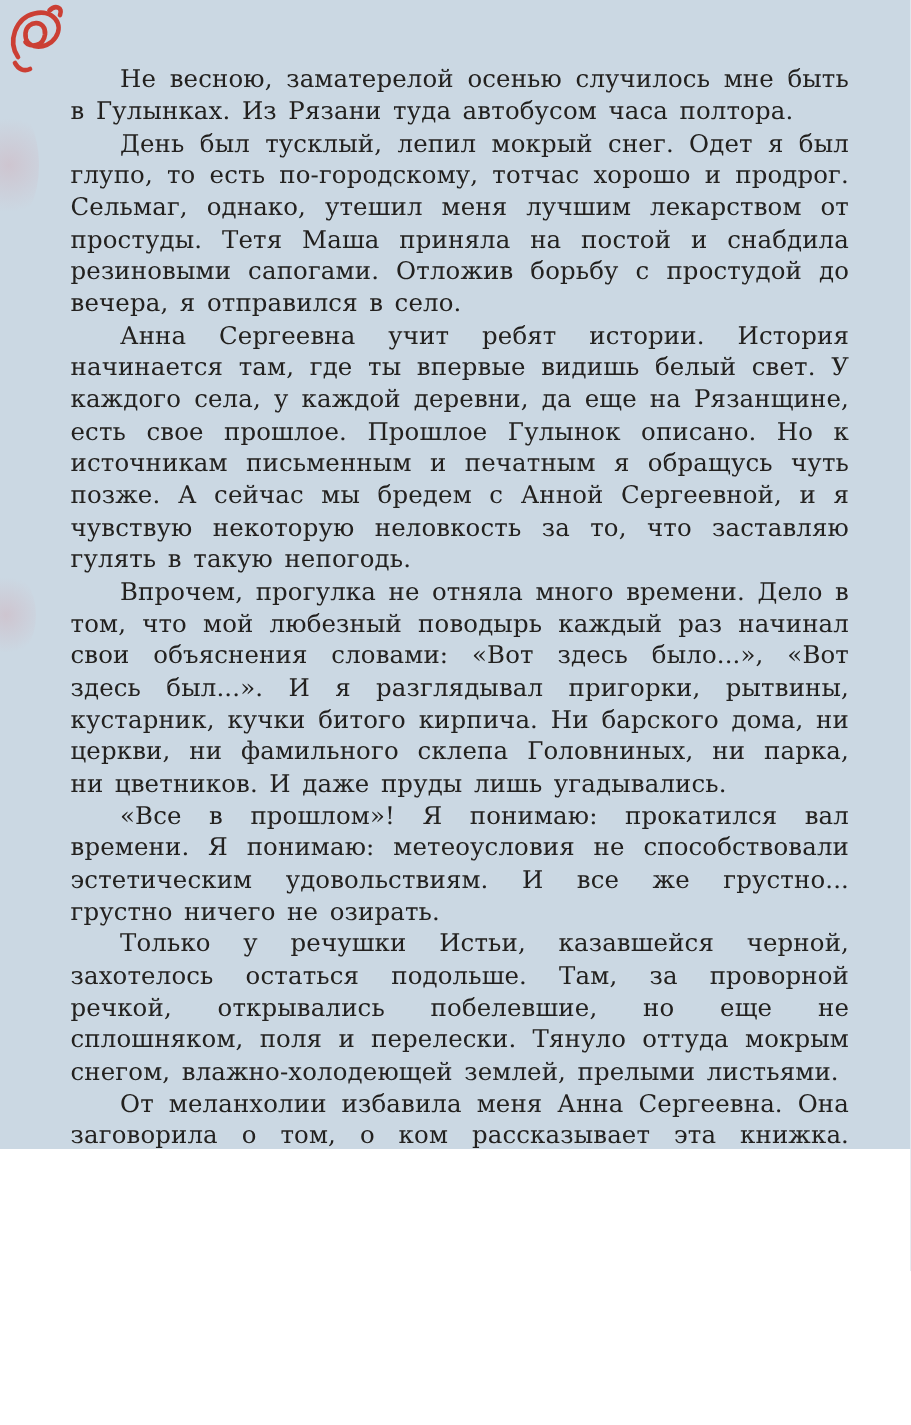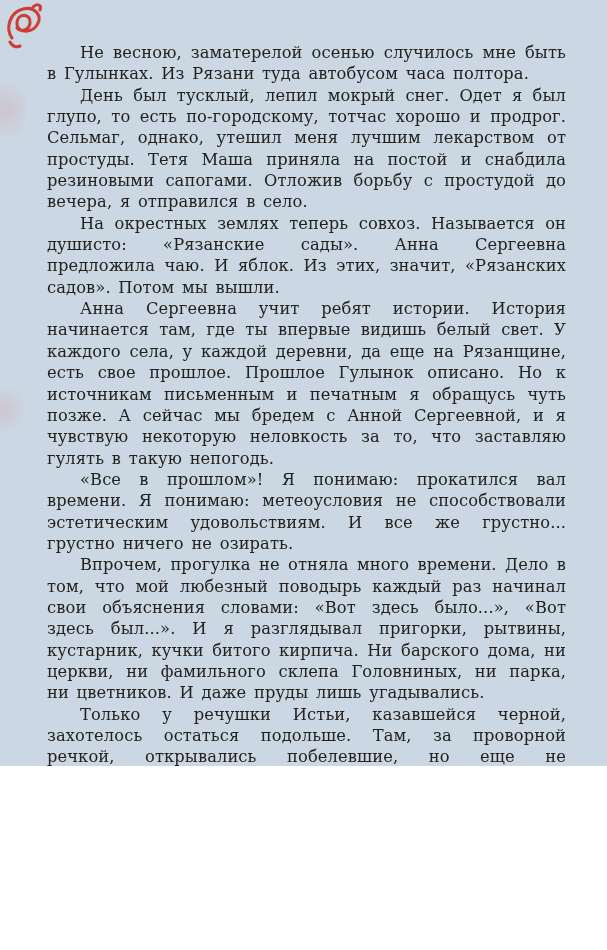--- a/index.html
+++ b/index.html
@@ -65,24 +65,23 @@
     <g fill="none" stroke="#cc3326" stroke-width="3.1" stroke-linecap="round" opacity="0.92">
       <path d="M10,36 C3,26 8,10 21,7 C33,4 41,14 35,23 C29,32 14,31 15,20 C16,11 29,11 28,21 C27,29 18,30 15,26"></path>
       <path d="M31,5 C35,1 40,3 38,8"></path>
       <path d="M8,40 C10,44 14,46 18,44"></path>
     </g>
   </svg>
 
   <div class="text-block">
     <p>Не весною, заматерелой осенью случилось мне быть в Гулынках. Из Рязани туда автобусом часа полтора.</p>
     <p>День был тусклый, лепил мокрый снег. Одет я был глупо, то есть по-городскому, тотчас хорошо и продрог. Сельмаг, однако, утешил меня лучшим лекарством от простуды. Тетя Маша приняла на постой и снабдила резиновыми сапогами. Отложив борьбу с простудой до вечера, я отправился в село.</p>
-    <p>На окрестных землях теперь совхоз. Называется он душисто: «Рязанские сады». Анна Сергеевна предложила чаю. И яблок. Из этих, значит, «Рязанских садов». Потом мы вышли.</p>
     <p>Анна Сергеевна учит ребят истории. История начинается там, где ты впервые видишь белый свет. У каждого села, у каждой деревни, да еще на Рязанщине, есть свое прошлое. Прошлое Гулынок описано. Но к источникам письменным и печатным я обращусь чуть позже. А сейчас мы бредем с Анной Сергеевной, и я чувствую некоторую неловкость за то, что заставляю гулять в такую непогодь.</p>
+    <p>Впрочем, прогулка не отняла много времени. Дело в том, что мой любезный поводырь каждый раз начинал свои объяснения словами: «Вот здесь было...», «Вот здесь был...». И я разглядывал пригорки, рытвины, кустарник, кучки битого кирпича. Ни барского дома, ни церкви, ни фамильного склепа Головниных, ни парка, ни цветников. И даже пруды лишь угадывались.</p>
     <p>«Все в прошлом»! Я понимаю: прокатился вал времени. Я понимаю: метеоусловия не способствовали эстетическим удовольствиям. И все же грустно... грустно ничего не озирать.</p>
-    <p>Впрочем, прогулка не отняла много времени. Дело в том, что мой любезный поводырь каждый раз начинал свои объяснения словами: «Вот здесь было...», «Вот здесь был...». И я разглядывал пригорки, рытвины, кустарник, кучки битого кирпича. Ни барского дома, ни церкви, ни фамильного склепа Головниных, ни парка, ни цветников. И даже пруды лишь угадывались.</p>
     <p>Только у речушки Истьи, казавшейся черной, захотелось остаться подольше. Там, за проворной речкой, открывались побелевшие, но еще не сплошняком, поля и перелески. Тянуло оттуда мокрым снегом, влажно-холодеющей землей, прелыми листьями.</p>
     <p>От меланхолии избавила меня Анна Сергеевна. Она заговорила о том, о ком рассказывает эта книжка. Василий-то Михайлович Головнин для них, гулынцев, не просто знаменитость, а земляк. И вот, понимаете ли, было бы очень хорошо создать при школе (построенной, кстати, сыном мореплавателя), ну, небольшой такой музей, что ли. Да вот незадача: на</p>
   </div>
 
   <div class="wm-text">SEATRACKER.RU</div>
 
   <svg class="logo" width="135" height="120" viewBox="-65 -60 135 120">
     <polygon fill="#8abdd9" opacity="0.95" points="
       0,-52 5.5,-27.5 19.9,-48 15.6,-23.3 36.8,-36.8 23.3,-15.6 48,-19.9 27.5,-5.5
       52,0 27.5,5.5 48,19.9 23.3,15.6 36.8,36.8 15.6,23.3 19.9,48 5.5,27.5

